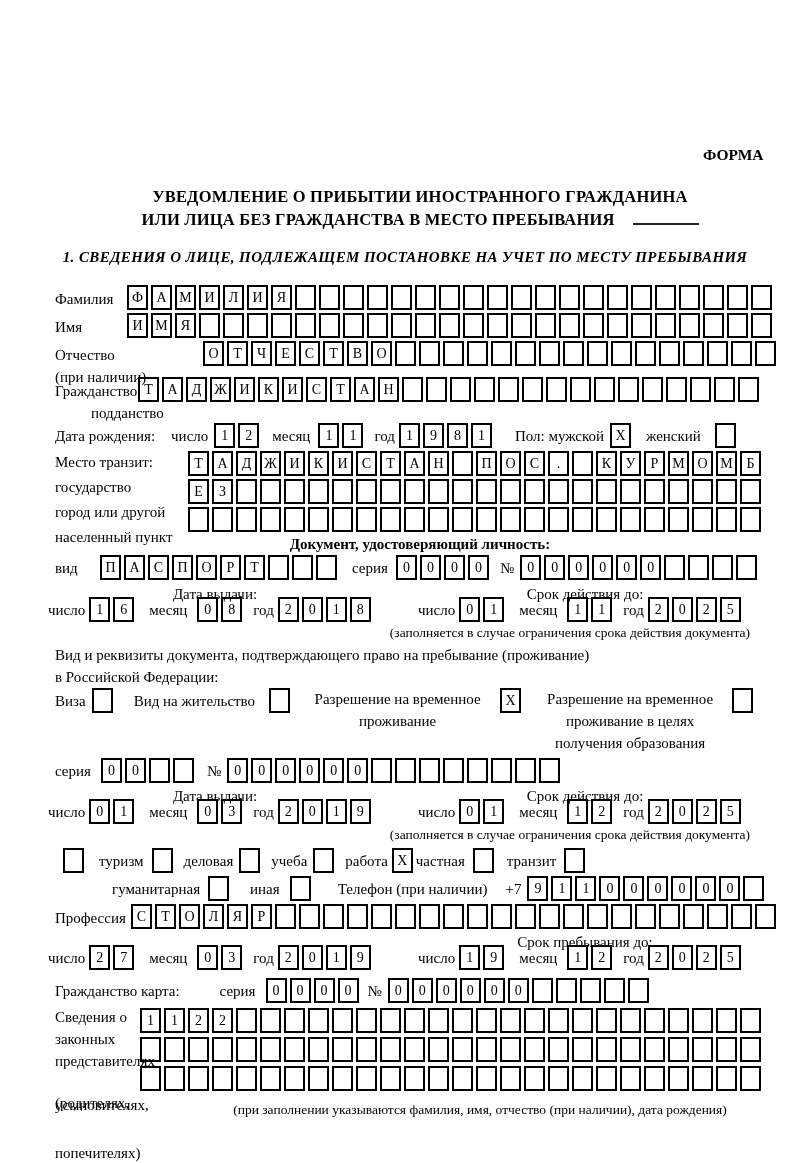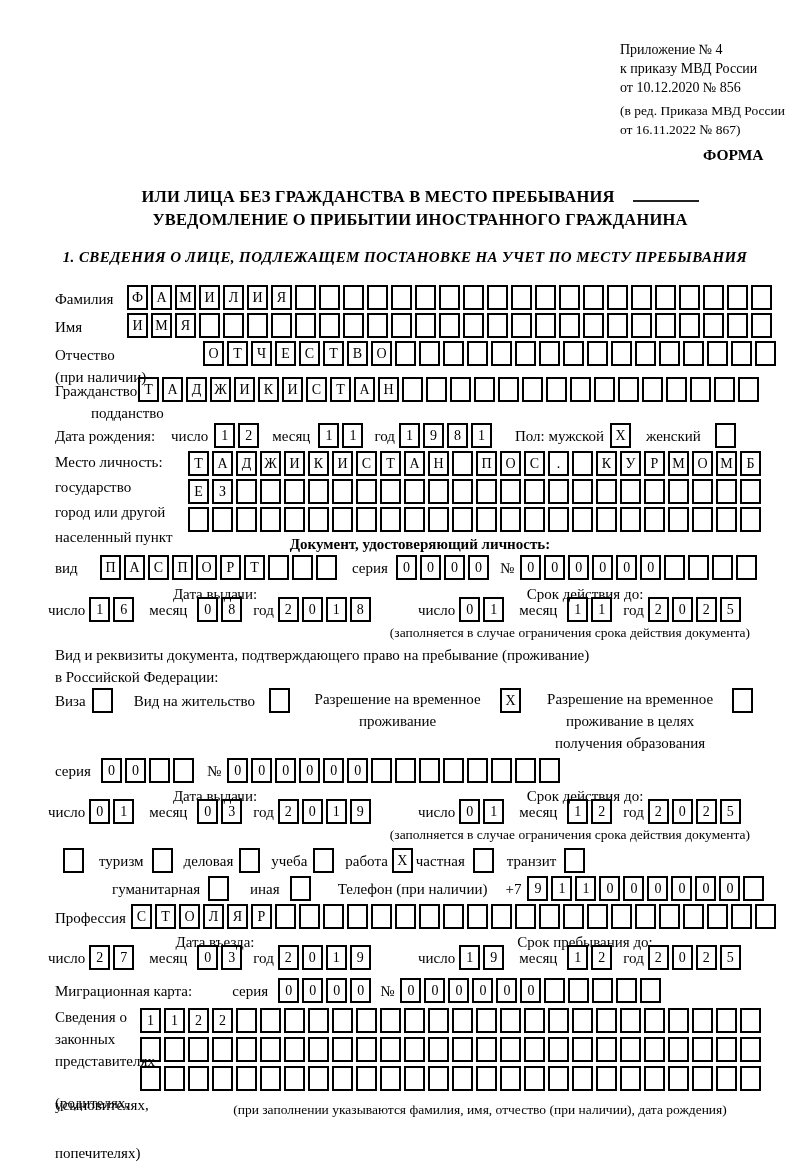--- a/index.html
+++ b/index.html
@@ -22,34 +22,25 @@
   .underline-blank{display:inline-block;width:66px;border-bottom:2px solid #222;height:14px;margin-left:18px;}
   .sect{font-weight:bold;font-size:15px;letter-spacing:0.4px;}
   .dochead{font-weight:bold;font-size:15px;}
   .permit-block{display:inline-block;text-align:center;line-height:22px;}
 </style>
 </head>
 <body>
 
 <div class="page">
 
-  <div class="abs appendix" style="left:620px;top:40px;">
-    <div>Приложение № 4</div>
-    <div>к приказу МВД России</div>
-    <div>от 10.12.2020 № 856</div>
-    <div class="appendix2">
-      <div>(в ред. Приказа МВД России</div>
-      <div>от 16.11.2022 № 867)</div>
-    </div>
-  </div>
   <div class="abs b" style="left:703px;top:146px;font-size:15.5px;">ФОРМА</div>
 
   <div class="abs title center" style="left:40px;top:185px;width:760px;">
+    <div>УВЕДОМЛЕНИЕ О ПРИБЫТИИ ИНОСТРАННОГО ГРАЖДАНИНА</div>
     <div><span>ИЛИ ЛИЦА БЕЗ ГРАЖДАНСТВА В МЕСТО ПРЕБЫВАНИЯ</span><span class="underline-blank"></span></div>
-    <div>УВЕДОМЛЕНИЕ О ПРИБЫТИИ ИНОСТРАННОГО ГРАЖДАНИНА</div>
   </div>
 
   <div class="abs sect center" style="left:20px;top:249px;width:770px;font-style:italic;">1. СВЕДЕНИЯ О ЛИЦЕ, ПОДЛЕЖАЩЕМ ПОСТАНОВКЕ НА УЧЕТ ПО МЕСТУ ПРЕБЫВАНИЯ</div>
 
   <div class="abs lbl" style="left:55px;top:286px;">Фамилия</div>
   <div class="abs cells" style="left:127px;top:285px;">
       <span class="cell">Ф</span>
       <span class="cell">А</span>
       <span class="cell">М</span>
       <span class="cell">И</span>
@@ -191,21 +182,21 @@
     <span class="lbl" style="margin-left:20px;">Пол: мужской</span>
     <span class="cells" style="margin-left:6px;">
         <span class="cell">X</span>
       </span>
     <span class="lbl" style="margin-left:12px;">женский</span>
     <span class="cells" style="margin-left:14px;">
         <span class="cell"></span>
       </span>
   </div>
 
-  <div class="abs lbl" style="left:55px;top:449px;">Место личность:</div>
+  <div class="abs lbl" style="left:55px;top:449px;">Место транзит:</div>
   <div class="abs lbl" style="left:55px;top:474px;">государство</div>
   <div class="abs lbl" style="left:55px;top:499px;">город или другой</div>
   <div class="abs lbl" style="left:55px;top:524px;">населенный пункт</div>
   <div class="abs cells" style="left:188px;top:451px;">
       <span class="cell">Т</span>
       <span class="cell">А</span>
       <span class="cell">Д</span>
       <span class="cell">Ж</span>
       <span class="cell">И</span>
       <span class="cell">К</span>
@@ -532,21 +523,20 @@
       <span class="cell"></span>
       <span class="cell"></span>
       <span class="cell"></span>
       <span class="cell"></span>
       <span class="cell"></span>
       <span class="cell"></span>
       <span class="cell"></span>
       <span class="cell"></span>
     </div>
 
-  <div class="abs center" style="left:55px;top:934px;width:320px;">Дата въезда:</div>
   <div class="abs center" style="left:420px;top:934px;width:330px;">Срок пребывания до:</div>
   <div class="abs row" style="left:48px;top:945px;">
     <span class="lbl">число</span>
     <span class="cells" style="margin-left:4px;">
         <span class="cell">2</span>
         <span class="cell">7</span>
       </span>
     <span class="lbl" style="margin-left:12px;">месяц</span>
     <span class="cells" style="margin-left:10px;">
         <span class="cell">0</span>
@@ -574,21 +564,21 @@
     <span class="lbl" style="margin-left:8px;">год</span>
     <span class="cells" style="margin-left:4px;">
         <span class="cell">2</span>
         <span class="cell">0</span>
         <span class="cell">2</span>
         <span class="cell">5</span>
       </span>
   </div>
 
   <div class="abs row" style="left:55px;top:978px;">
-    <span class="lbl">Миграционная карта:</span>
+    <span class="lbl">Гражданство карта:</span>
     <span class="lbl" style="margin-left:40px;">серия</span>
     <span class="cells" style="margin-left:10px;">
         <span class="cell">0</span>
         <span class="cell">0</span>
         <span class="cell">0</span>
         <span class="cell">0</span>
       </span>
     <span class="lbl" style="margin-left:6px;">№</span>
     <span class="cells" style="margin-left:6px;">
         <span class="cell">0</span>

